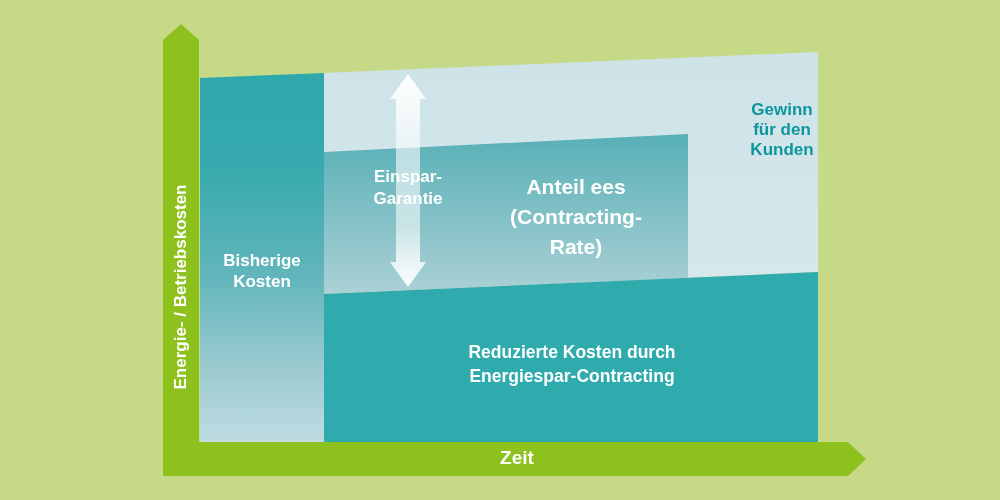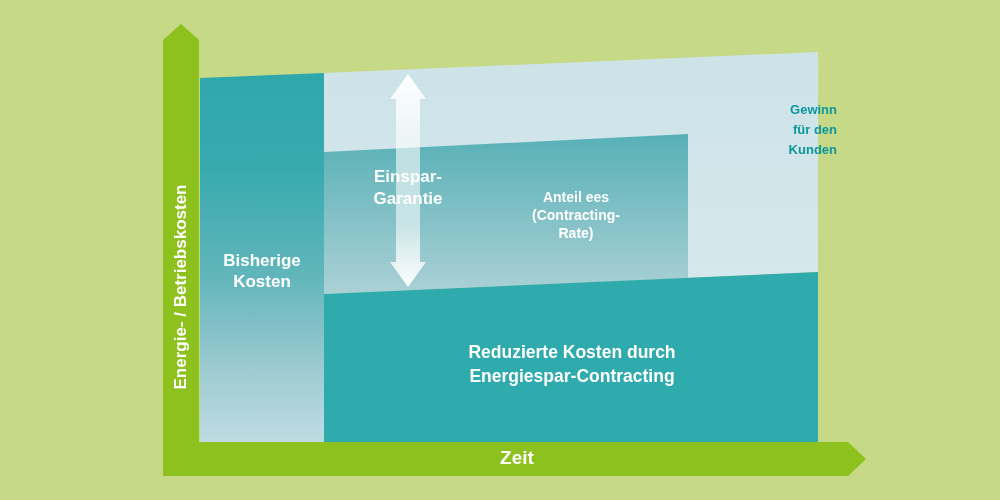--- a/index.html
+++ b/index.html
@@ -20,25 +20,25 @@
   }
   .y-label{
     left:40px;top:276px;width:281px;
     font-size:17px;line-height:22px;
     transform:rotate(-90deg);
     transform-origin:center;
   }
   .zeit-label{left:467px;top:447px;width:100px;font-size:19px;line-height:22px;}
   .bisherige-label{left:202px;top:250px;width:120px;font-size:17px;line-height:21px;}
   .einspar-label{left:348px;top:166px;width:120px;font-size:17px;line-height:22px;}
-  .anteil-label{left:496px;top:188px;width:160px;font-size:14px;line-height:18px;}
+  .anteil-label{left:496px;top:172px;width:160px;font-size:21px;line-height:30px;}
   .gewinn-label{
     left:727px;top:100px;width:110px;
-    font-size:13px;line-height:20px;
-    color:#0e969d;text-align:right;
+    font-size:17px;line-height:20px;
+    color:#0e969d;text-align:center;
   }
   .reduzierte-label{left:442px;top:340px;width:260px;font-size:17.5px;line-height:24px;text-align:center;}
 </style>
 </head>
 <body>
 
 <div class="stage">
 
   <svg width="1000" height="500" viewBox="0 0 1000 500">
     <defs>

